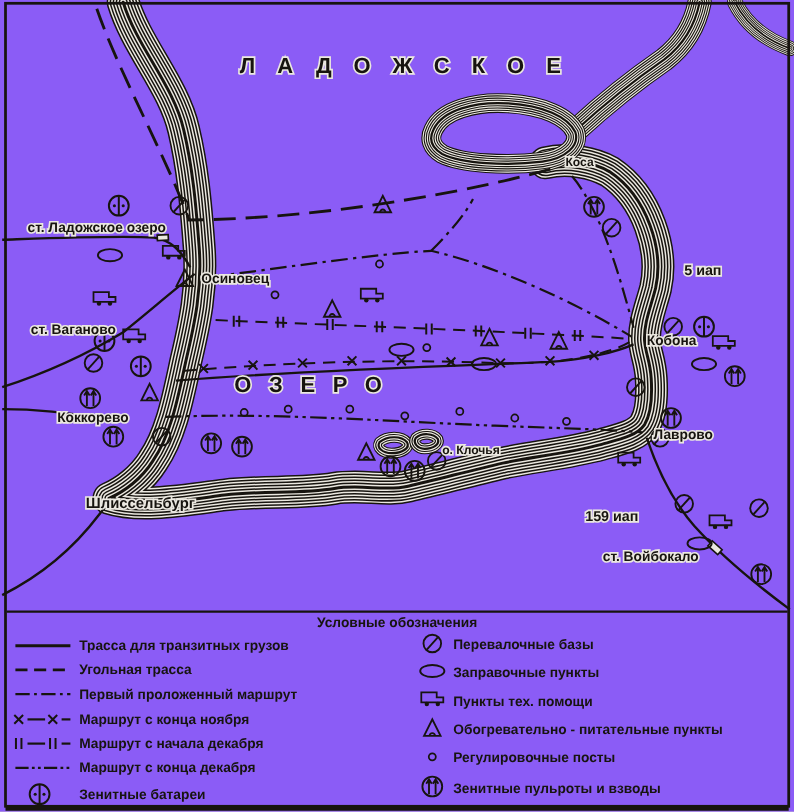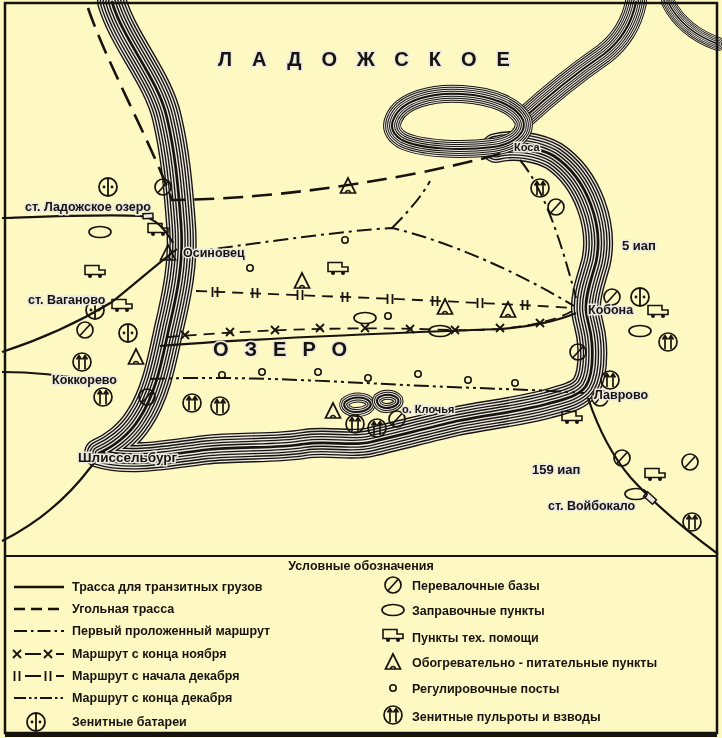--- a/index.html
+++ b/index.html
@@ -1,16 +1,16 @@
 <!DOCTYPE html>
 <html><head>
 <meta charset="utf-8">
 <style>
   html,body{margin:0;padding:0;background:#d8d5cd;}
-  .page{position:relative;width:722px;height:738px;background:#fef9c3;overflow:hidden;
+  .page{position:relative;width:722px;height:738px;background:#8b5cf6;overflow:hidden;
         font-family:"Liberation Sans",sans-serif;}
   svg{position:absolute;inset:0;color:#17140f;}
   svg text{fill:#17140f;font-family:"Liberation Sans",sans-serif;font-weight:700;}
   .halo{paint-order:stroke;stroke:#ebe8e0;stroke-width:3px;}
   .ink{stroke:#17140f;}
 </style>
 </head>
 <body>
 
 <div class="page">

